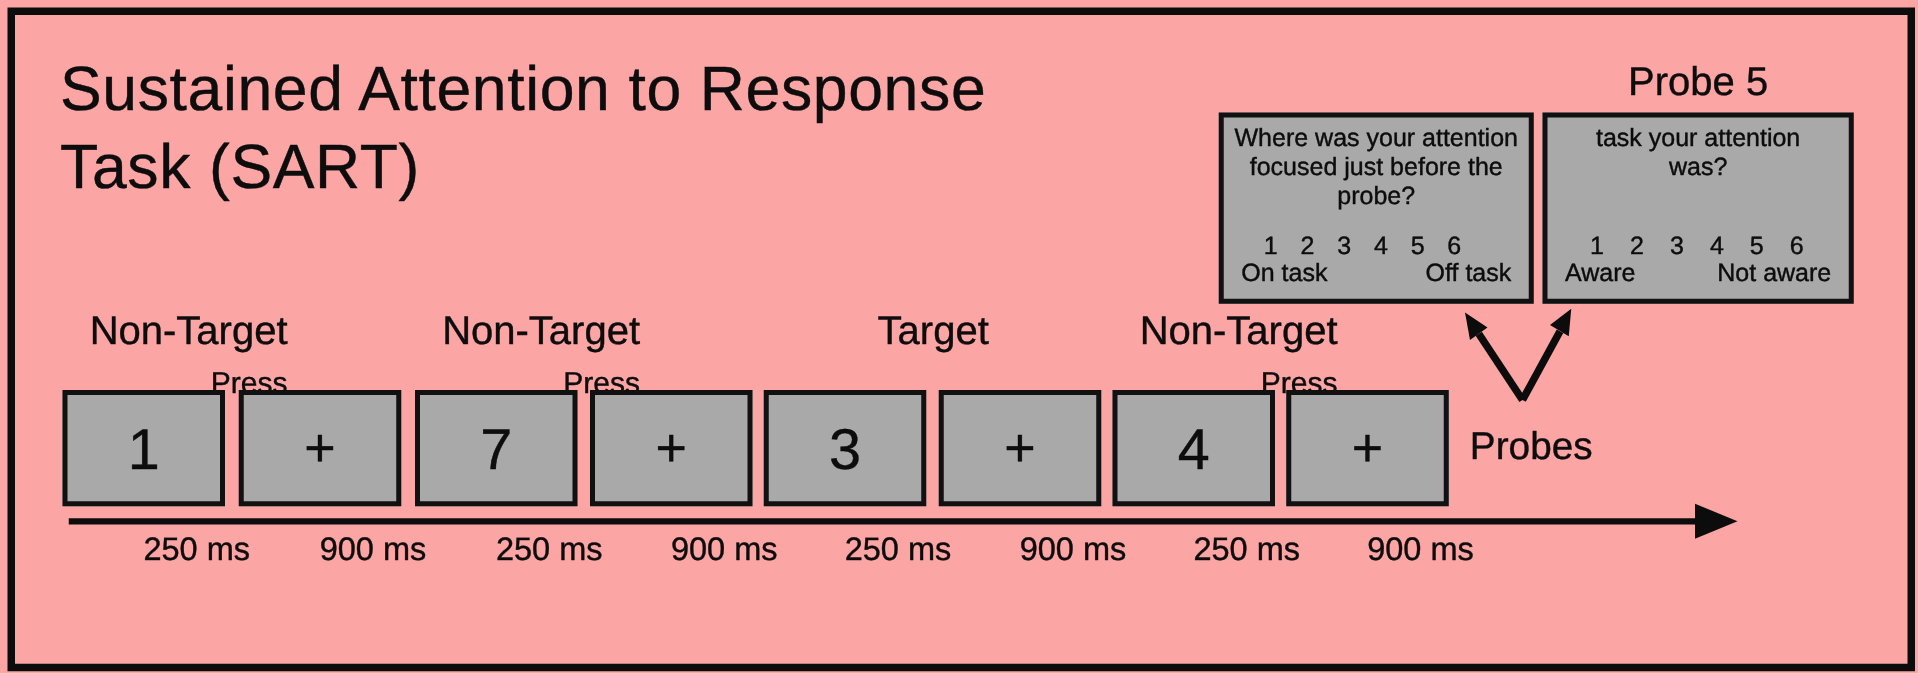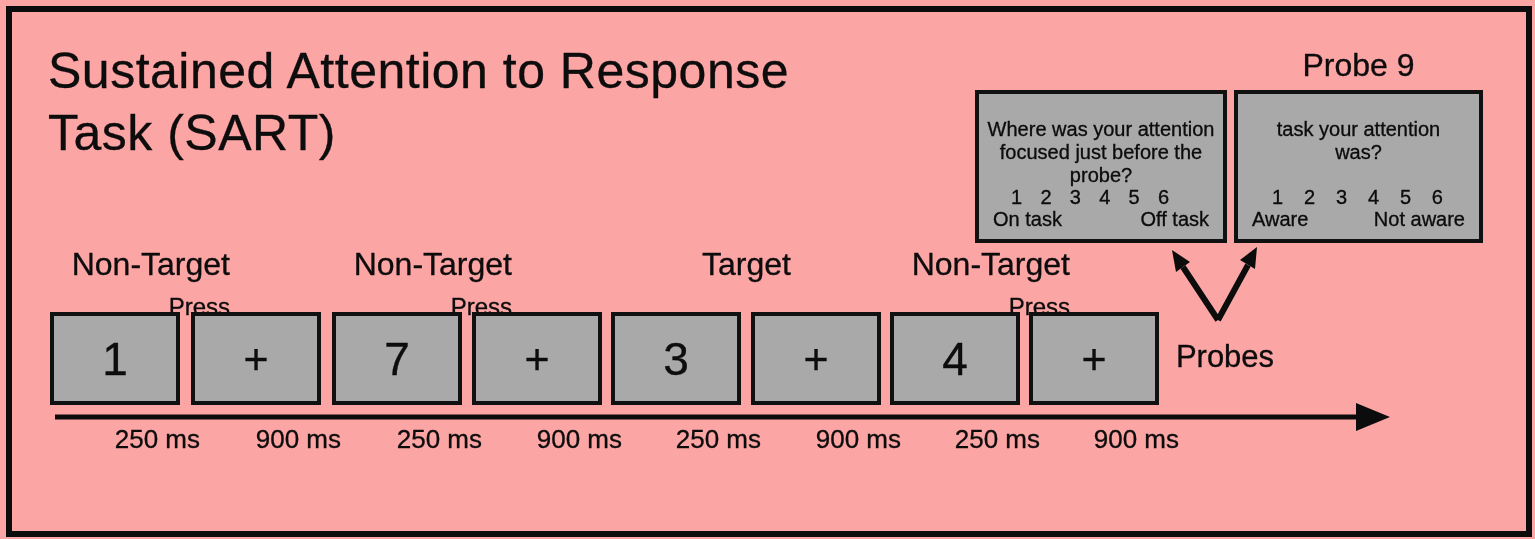--- a/index.html
+++ b/index.html
@@ -25,21 +25,21 @@
   }
   .probe-title.p1{left:975px;width:252px;margin-top:44px;}
   .probe-title.p2{left:1234px;width:249px;}
   .probe-card{
     position:absolute;top:90px;height:153px;box-sizing:border-box;
     background:var(--stim-fill,#a9a9a9);border:4px solid #111;
   }
   .probe-card.p1{left:975px;width:252px;}
   .probe-card.p2{left:1234px;width:249px;}
   .probe-question{
-    margin-top:24px;text-align:center;
+    margin-top:6px;text-align:center;
     font-size:20px;line-height:23px;
   }
   .probe-question span{display:block;}
   .scale-row{
     position:absolute;top:93px;display:flex;justify-content:space-between;
     font-size:20px;line-height:21px;
   }
   .probe-card.p1 .scale-row{left:32px;right:54px;}
   .probe-card.p2 .scale-row{left:34px;right:36px;}
   .anchor-row{
@@ -101,21 +101,21 @@
       <span>4</span>
       <span>5</span>
       <span>6</span>
     </div>
     <div class="anchor-row">
       <span>On task</span>
       <span>Off task</span>
     </div>
   </div>
 
-  <div class="probe-title p2">Probe 9</div>
+  <div class="probe-title p2">Probe 5</div>
   <div class="probe-card p2">
     <div class="probe-question">
       <span>task your attention</span>
       <span>was?</span>
     </div>
     <div class="scale-row">
       <span>1</span>
       <span>2</span>
       <span>3</span>
       <span>4</span>

